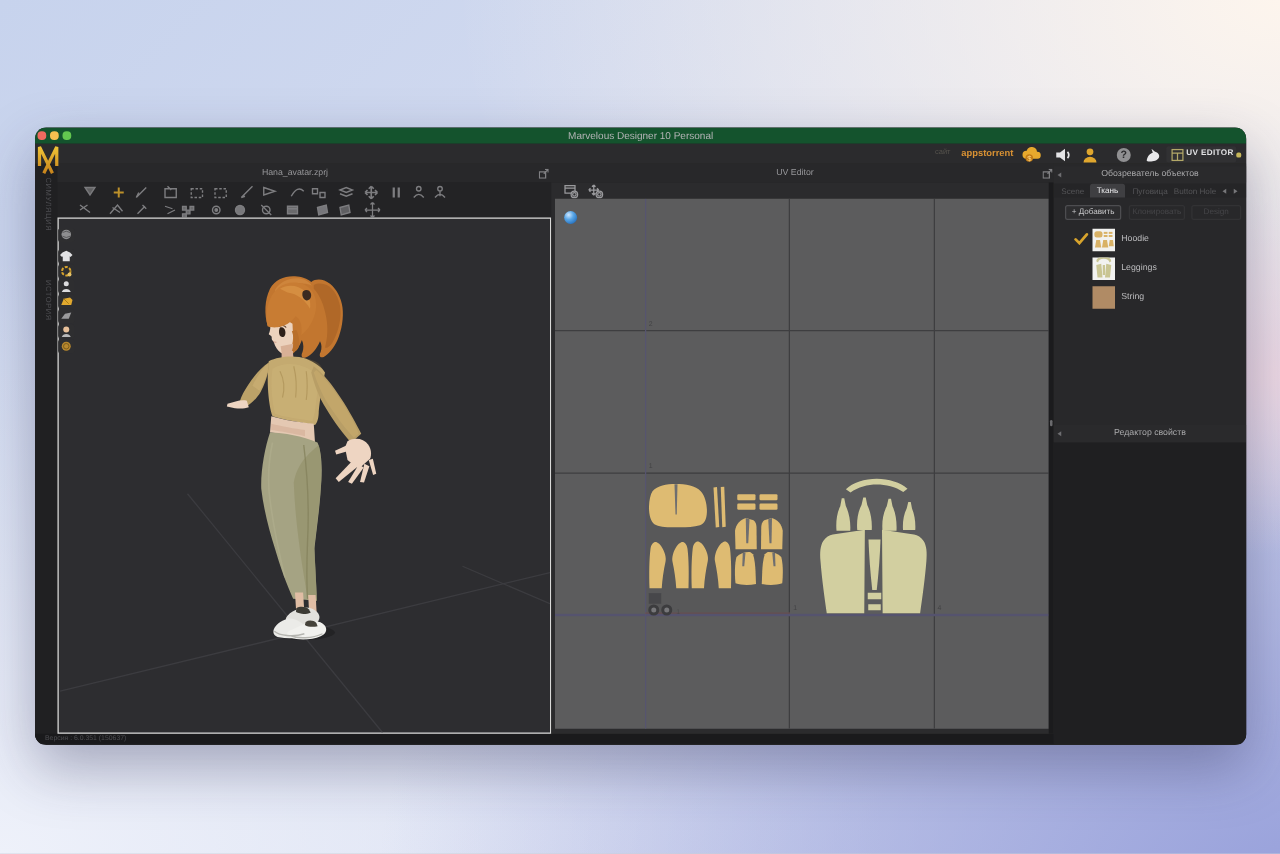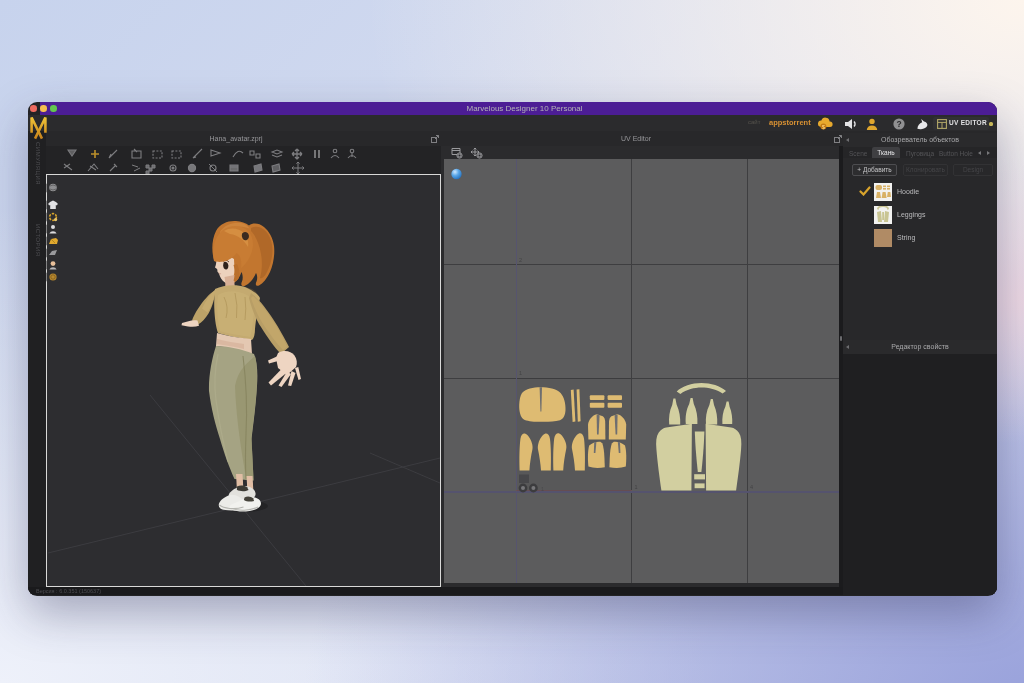--- a/index.html
+++ b/index.html
@@ -13,21 +13,21 @@
     radial-gradient(120% 120% at 0% 100%, rgba(238,241,250,1) 0%, rgba(238,241,250,0) 58%),
     linear-gradient(135deg, #c7d3ed 0%, #d8def1 60%, #c8cdea 100%);
 }
 #win {
   position:absolute; left:28px; top:102px; width:969px; height:494px;
   background:#232325; border-radius:9px; overflow:hidden;
   box-shadow:0 18px 45px rgba(40,40,80,0.35);
 }
 .abs { position:absolute; }
 
-#titlebar { left:12px; top:0; width:969px; height:13px; background:#4c1d95; }
+#titlebar { left:0; top:0; width:969px; height:13px; background:#14532d; }
 #title { width:100%; text-align:center; font-size:8px; color:#b4b4b6; line-height:13px; }
 .tl { top:3.2px; width:6.6px; height:6.6px; border-radius:50%; }
 
 #header { left:0; top:13px; width:969px; height:16px; background:#2b2b2d; }
 
 #tabband { left:0; top:29px; width:969px; height:15px; background:#28282a; }
 
 #sidebar { left:0; top:29px; width:18px; height:464px; background:#202022; }
 .vtext { color:#4d4d51; font-size:6px; letter-spacing:0.5px; transform:rotate(90deg); transform-origin:left top; white-space:nowrap; }
 

